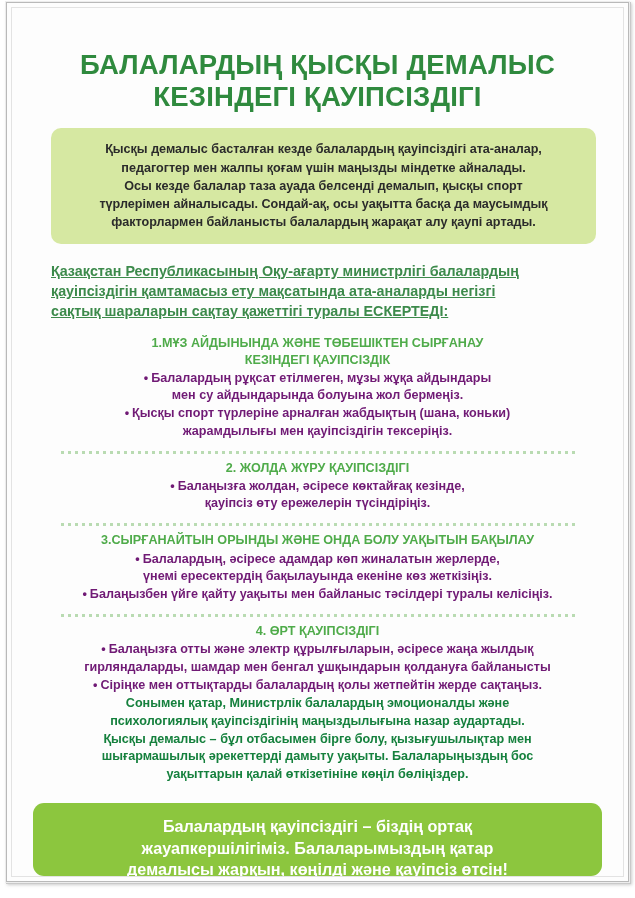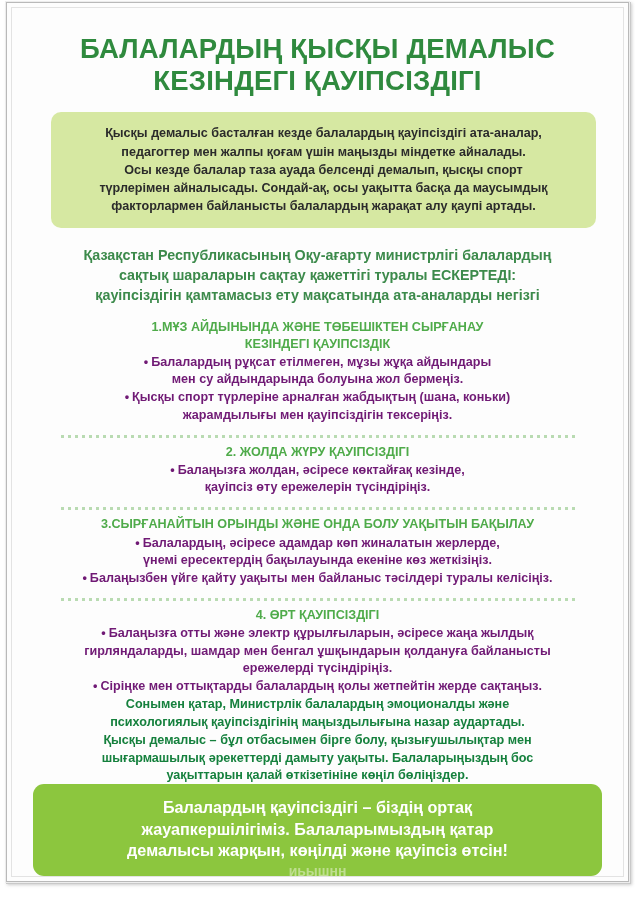--- a/index.html
+++ b/index.html
@@ -15,21 +15,21 @@
     font-family: "Liberation Sans", "DejaVu Sans", sans-serif;
   }
 
   
   .page {
     position: relative;
     width: 635px;
     height: 898px;
     box-sizing: border-box;
     background: #ffffff;
-    padding: 7px 9px 9px 9px;
+    padding: 23px 9px 9px 9px;
   }
   .frame-outer {
     position: absolute;
     left: 6px;
     top: 2px;
     right: 6px;
     bottom: 16px;
     border: 1px solid #b9b9b9;
     background: #fdfdfd;
     box-shadow:
@@ -79,25 +79,26 @@
     color: #2b2b2b;
     font-size: 12.6px;
     font-weight: bold;
     line-height: 1.45;
   }
   .intro-box .line { display: block; }
 
   
   .ministry {
     margin: 17px 18px 4px 18px;
-    text-align: center;
+    text-align: left;
     color: #3c8a4b;
     font-size: 14.3px;
     font-weight: bold;
     line-height: 1.42;
+    text-decoration: underline;
   }
   .ministry .line { display: block; }
 
   
   .sections { margin-top: 14px; }
   .section { margin: 0; }
 
   .section-heading {
     text-align: center;
     color: #4fab4a;
@@ -142,21 +143,21 @@
     background-position: 0 3px;
     background-repeat: repeat-x;
   }
 
   
   .footer-banner {
     position: absolute;
     left: 33px;
     right: 33px;
     bottom: 22px;
-    height: 92px;
+    height: 73px;
     background: #8cc63e;
     border-radius: 11px;
     overflow: hidden;
     text-align: center;
     color: #ffffff;
     font-size: 16.2px;
     font-weight: bold;
     line-height: 1.34;
     padding-top: 13px;
     box-sizing: border-box;
@@ -190,22 +191,22 @@
     <div class="intro-box">
       <span class="line">Қысқы демалыс басталған кезде балалардың қауіпсіздігі ата-аналар,</span>
       <span class="line">педагогтер мен жалпы қоғам үшін маңызды міндетке айналады.</span>
       <span class="line">Осы кезде балалар таза ауада белсенді демалып, қысқы спорт</span>
       <span class="line">түрлерімен айналысады. Сондай-ақ, осы уақытта басқа да маусымдық</span>
       <span class="line">факторлармен байланысты балалардың жарақат алу қаупі артады.</span>
     </div>
 
     <div class="ministry">
       <span class="line">Қазақстан Республикасының Оқу-ағарту министрлігі балалардың</span>
+      <span class="line">қауіпсіздігін қамтамасыз ету мақсатында ата-аналарды негізгі</span>
       <span class="line">сақтық шараларын сақтау қажеттігі туралы ЕСКЕРТЕДІ:</span>
-      <span class="line">қауіпсіздігін қамтамасыз ету мақсатында ата-аналарды негізгі</span>
     </div>
 
     <div class="sections">
 
       <div class="section">
         <div class="section-heading">
           <span class="line">1.МҰЗ АЙДЫНЫНДА ЖӘНЕ ТӨБЕШІКТЕН СЫРҒАНАУ</span>
           <span class="line">КЕЗІНДЕГІ ҚАУІПСІЗДІК</span>
         </div>
         <ul class="bullets">
@@ -254,21 +255,20 @@
       <div class="divider"></div>
 
       <div class="section">
         <div class="section-heading">
           <span class="line">4. ӨРТ ҚАУІПСІЗДІГІ</span>
         </div>
         <ul class="bullets">
           <li class="bullet">
             <span class="line first">Балаңызға отты және электр құрылғыларын, әсіресе жаңа жылдық</span>
             <span class="line">гирляндаларды, шамдар мен бенгал ұшқындарын қолдануға байланысты</span>
-            <span class="line">ережелерді түсіндіріңіз.</span>
           </li>
           <li class="bullet">
             <span class="line first">Сіріңке мен оттықтарды балалардың қолы жетпейтін жерде сақтаңыз.</span>
           </li>
         </ul>
         <div class="para">
           <span class="line">Сонымен қатар, Министрлік балалардың эмоционалды және</span>
           <span class="line">психологиялық қауіпсіздігінің маңыздылығына назар аудартады.</span>
           <span class="line">Қысқы демалыс – бұл отбасымен бірге болу, қызығушылықтар мен</span>
           <span class="line">шығармашылық әрекеттерді дамыту уақыты. Балаларыңыздың бос</span>

